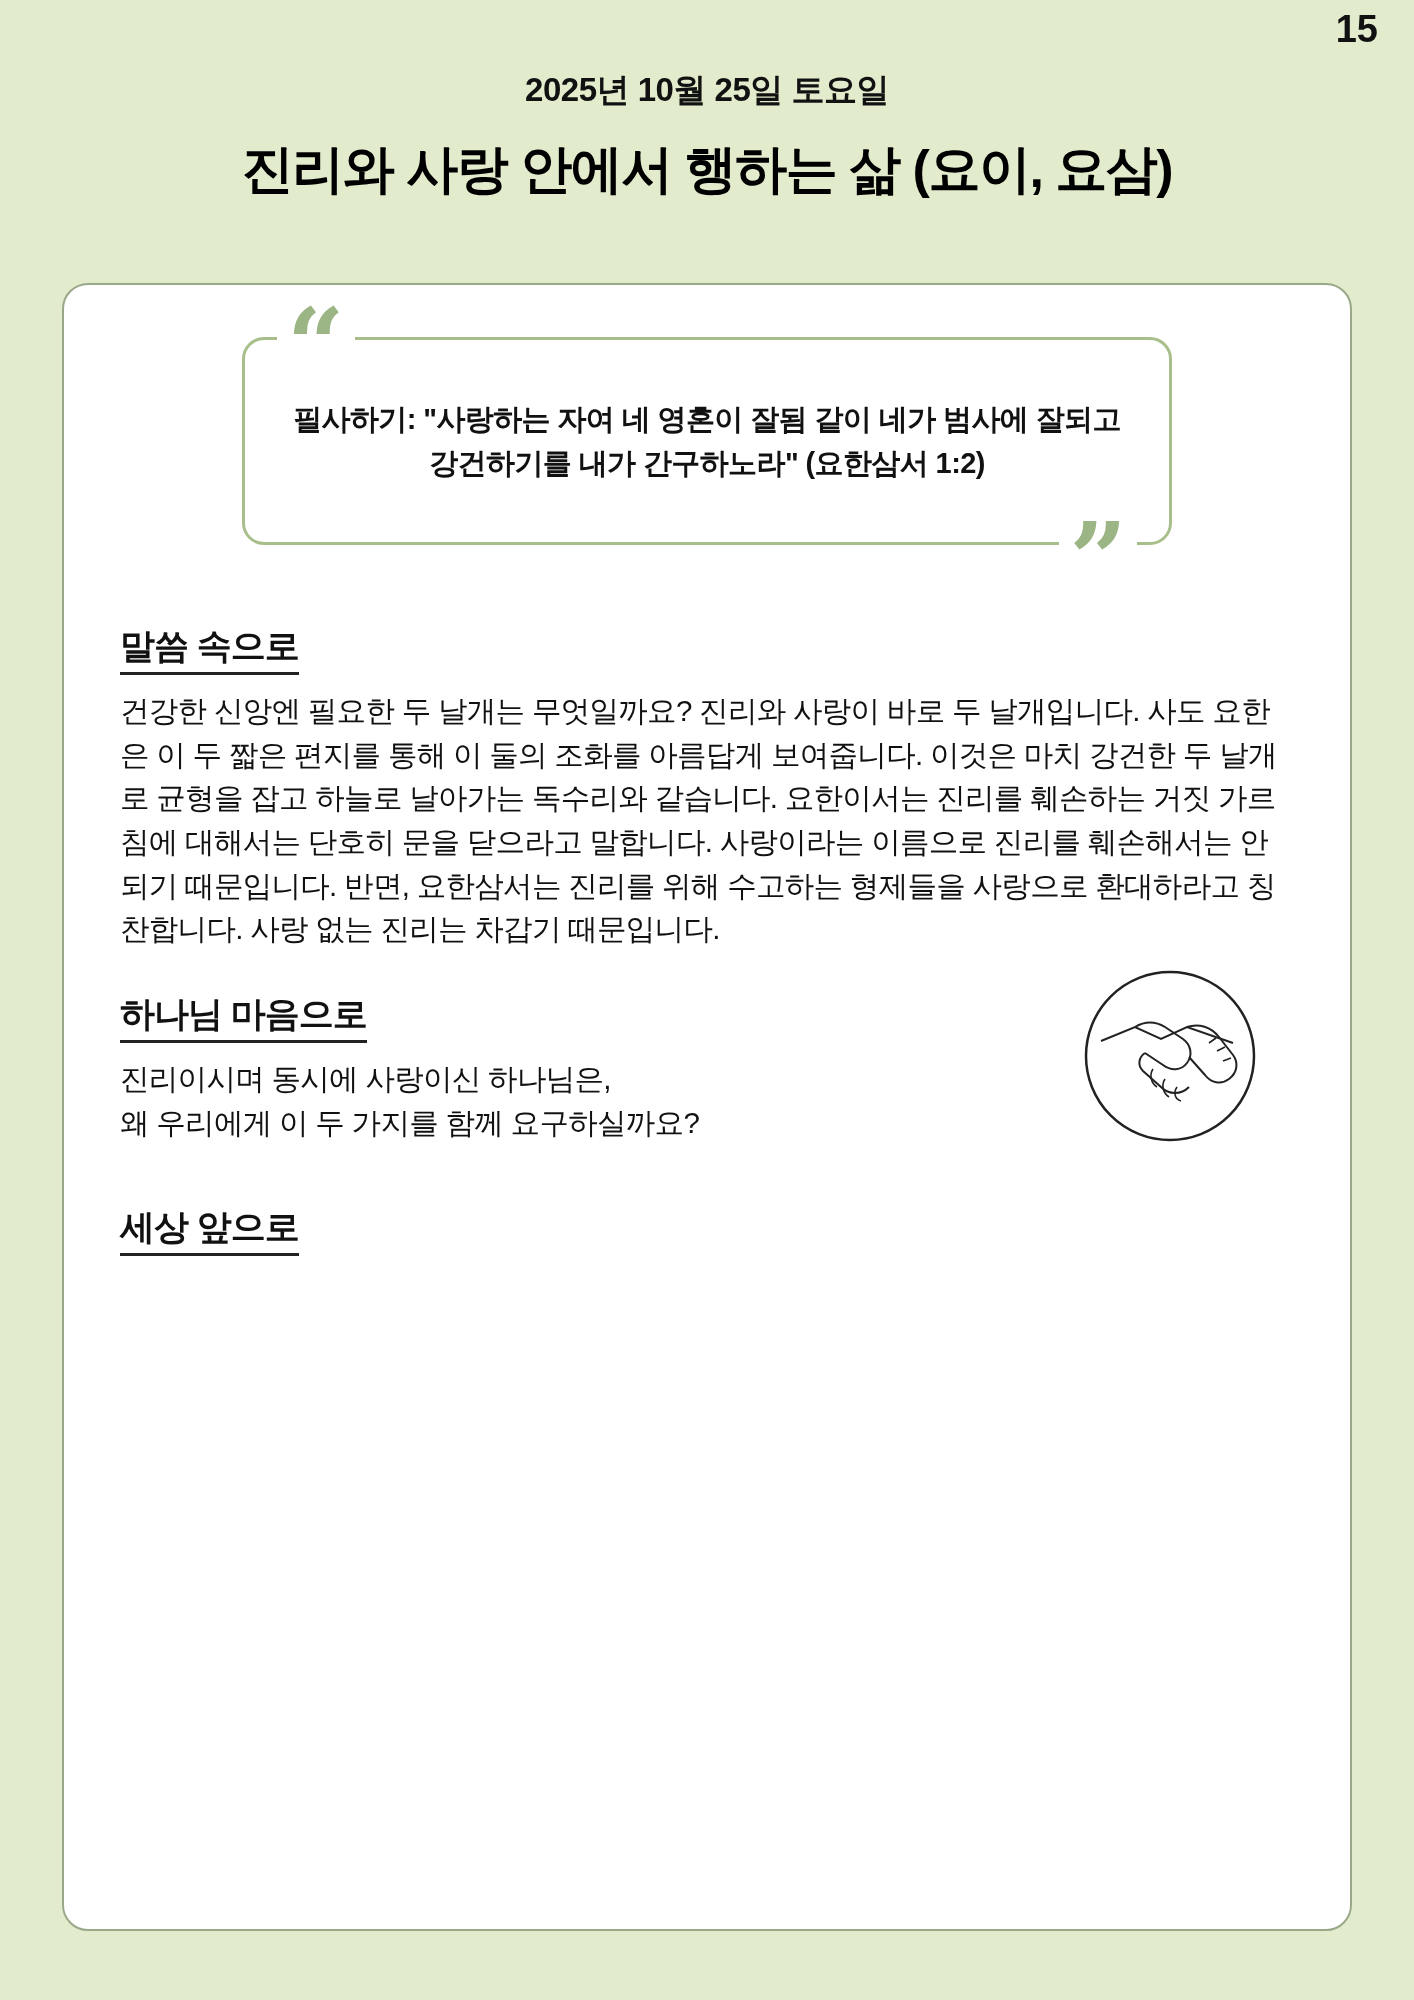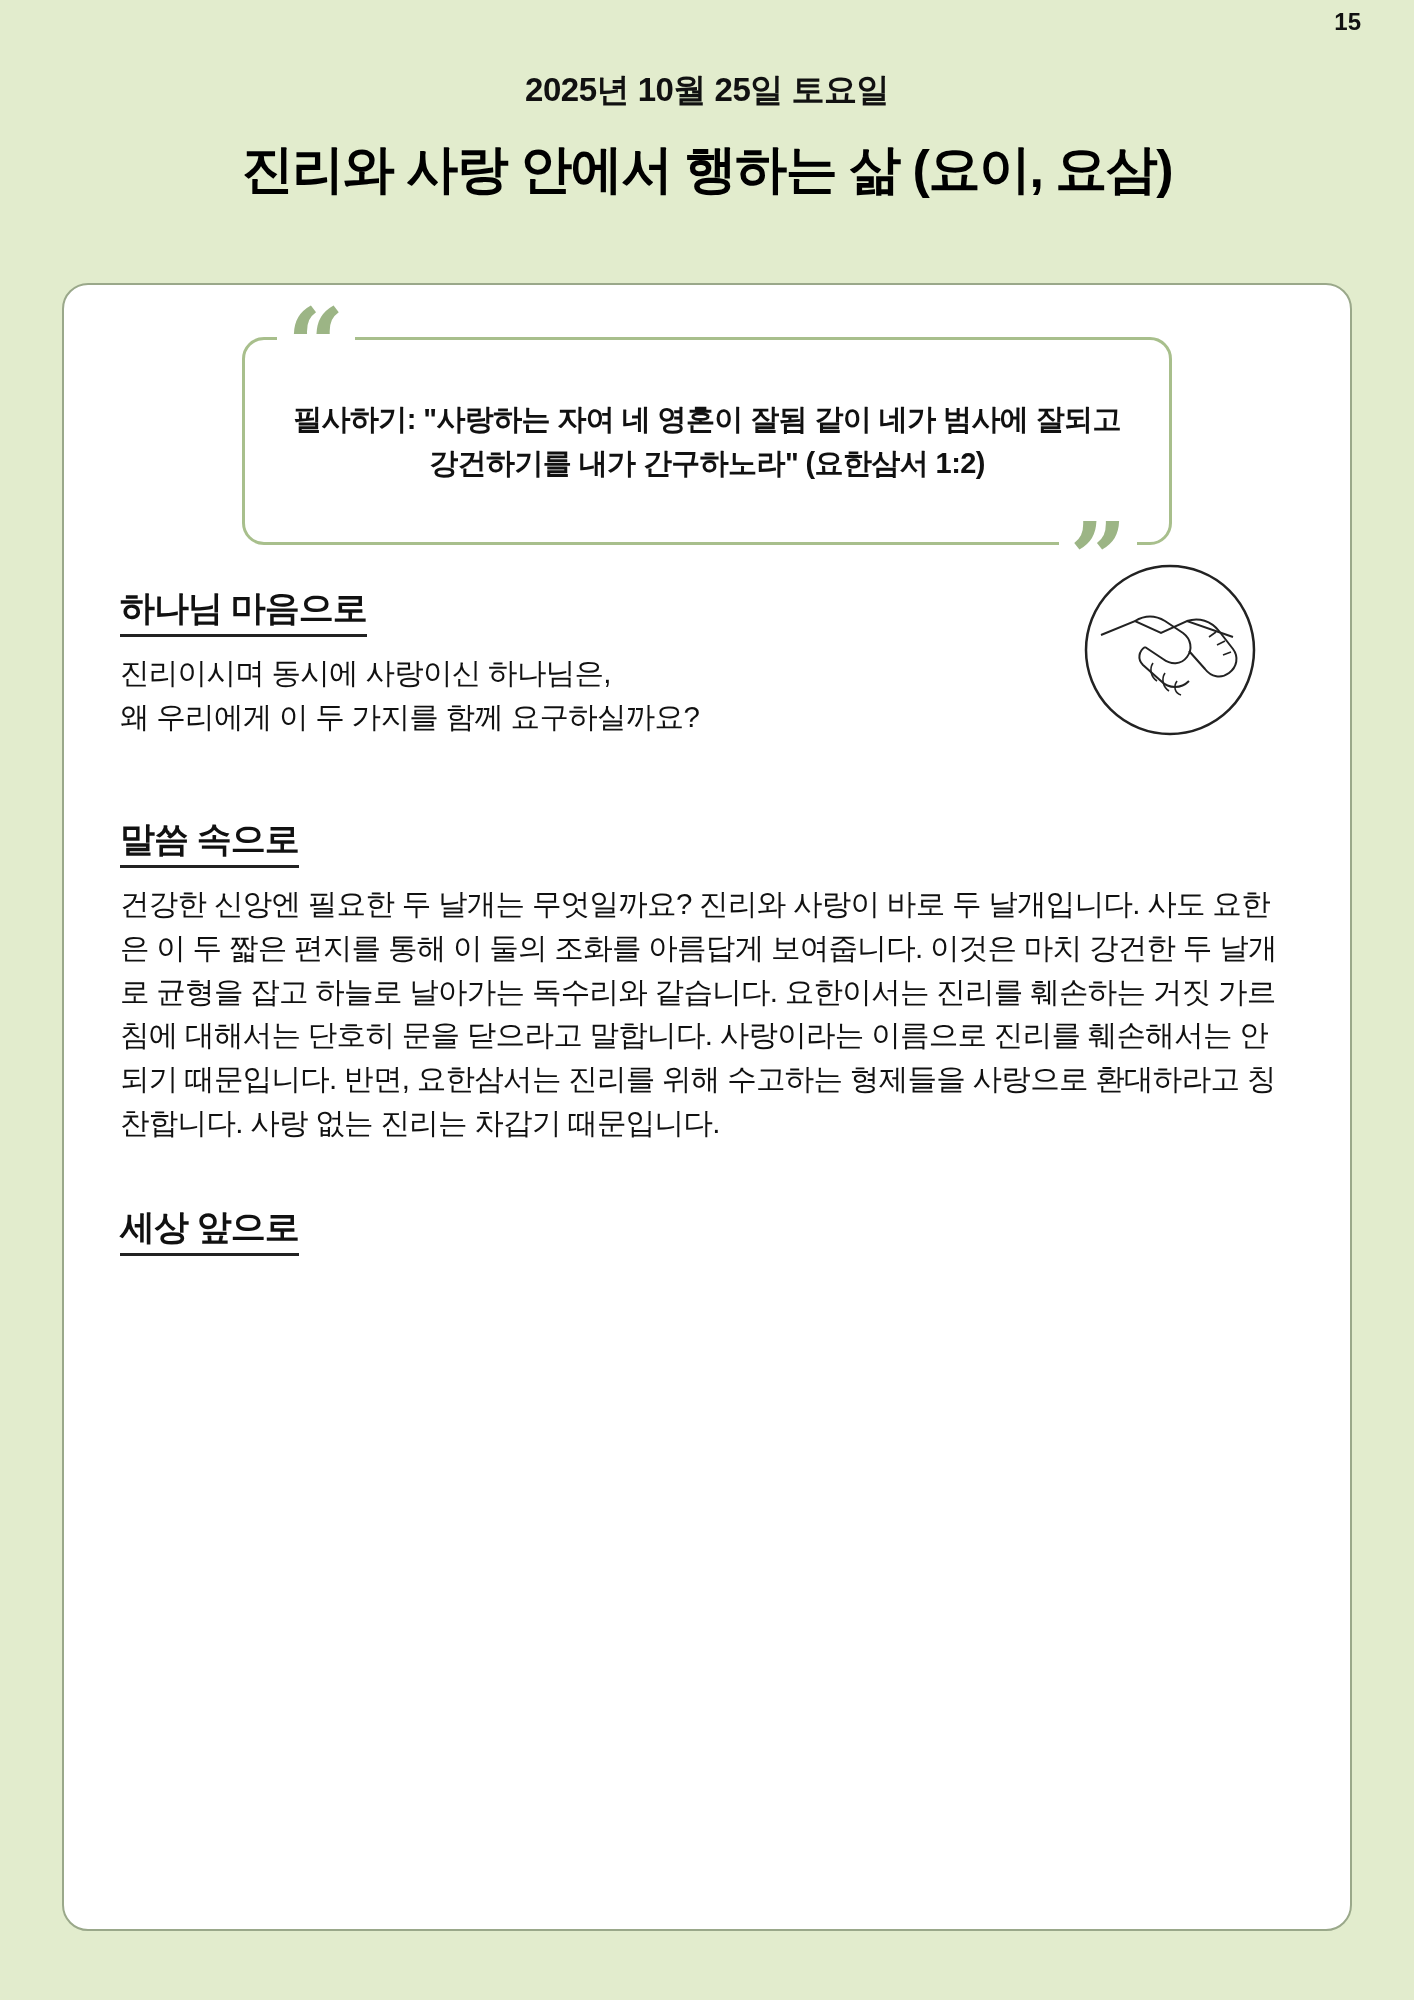--- a/index.html
+++ b/index.html
@@ -11,22 +11,22 @@
     height: 2000px;
     background: #e2eccd;
     font-family: "Liberation Sans", sans-serif;
     color: #1a1a1a;
     position: relative;
     overflow: hidden;
   }
   .page-number {
     position: absolute;
     top: 8px;
-    right: 53px;
-    font-size: 24px;
+    right: 36px;
+    font-size: 38px;
     font-weight: bold;
     color: #111;
   }
   .date-line {
     text-align: center;
     font-size: 33px;
     font-weight: bold;
     margin-top: 68px;
     color: #111;
     letter-spacing: -0.5px;
@@ -136,42 +136,42 @@
 <div class="card">
 
   <div class="verse-box">
     <span class="quote-mark quote-open">“</span>
     <div class="verse-text">필사하기: "사랑하는 자여 네 영혼이 잘됨 같이
 네가 범사에 잘되고 강건하기를 내가 간구하노라"
 (요한삼서 1:2)</div>
     <span class="quote-mark quote-close">”</span>
   </div>
 
+  <div class="section sec1">
+    <div class="section-heading">말씀 속으로</div>
+    <div class="body-text"> 건강한 신앙엔 필요한 두 날개는 무엇일까요? 진리와 사랑이 바로 두 날개입니다. 사도 요한은 이 두 짧은 편지를 통해 이 둘의 조화를 아름답게 보여줍니다. 이것은 마치 강건한 두 날개로 균형을 잡고 하늘로 날아가는 독수리와 같습니다. 요한이서는 진리를 훼손하는 거짓 가르침에 대해서는 단호히 문을 닫으라고 말합니다. 사랑이라는 이름으로 진리를 훼손해서는 안 되기 때문입니다. 반면, 요한삼서는 진리를 위해 수고하는 형제들을 사랑으로 환대하라고 칭찬합니다. 사랑 없는 진리는 차갑기 때문입니다.</div>
+  </div>
+
   <div class="section sec2 with-image">
     <div class="section-heading">하나님 마음으로</div>
     <div class="body-text"> 진리이시며 동시에 사랑이신 하나님은,
 왜 우리에게 이 두 가지를 함께 요구하실까요?</div>
     <div class="handshake">
       <svg viewBox="0 0 175 175" width="175" height="175">
         <circle cx="87" cy="87" r="84" fill="none" stroke="#222" stroke-width="2.5"></circle>
         <path d="M18 72 L52 58 L78 70 L104 58 L150 74" fill="none" stroke="#222" stroke-width="2"></path>
         <path d="M52 58 C62 52 72 52 82 58 L100 70 C108 76 110 86 104 94 C98 102 88 102 80 96 L62 84" fill="none" stroke="#222" stroke-width="2"></path>
         <path d="M104 58 C116 54 128 58 136 68 L150 86 C156 94 154 104 146 110 C138 116 128 114 122 106 L106 88" fill="none" stroke="#222" stroke-width="2"></path>
         <path d="M62 84 C56 88 54 96 60 102 L78 118 C86 126 98 126 106 118" fill="none" stroke="#222" stroke-width="2"></path>
         <path d="M70 100 C66 106 68 114 74 118" fill="none" stroke="#222" stroke-width="1.6"></path>
         <path d="M82 110 C78 116 80 124 86 128" fill="none" stroke="#222" stroke-width="1.6"></path>
         <path d="M94 118 C90 124 92 130 98 132" fill="none" stroke="#222" stroke-width="1.6"></path>
         <path d="M126 74 l7 -5 M134 82 l8 -4 M140 92 l8 -3" fill="none" stroke="#222" stroke-width="1.6"></path>
       </svg>
     </div>
   </div>
 
-  <div class="section sec1">
-    <div class="section-heading">말씀 속으로</div>
-    <div class="body-text"> 건강한 신앙엔 필요한 두 날개는 무엇일까요? 진리와 사랑이 바로 두 날개입니다. 사도 요한은 이 두 짧은 편지를 통해 이 둘의 조화를 아름답게 보여줍니다. 이것은 마치 강건한 두 날개로 균형을 잡고 하늘로 날아가는 독수리와 같습니다. 요한이서는 진리를 훼손하는 거짓 가르침에 대해서는 단호히 문을 닫으라고 말합니다. 사랑이라는 이름으로 진리를 훼손해서는 안 되기 때문입니다. 반면, 요한삼서는 진리를 위해 수고하는 형제들을 사랑으로 환대하라고 칭찬합니다. 사랑 없는 진리는 차갑기 때문입니다.</div>
-  </div>
-
 
   <div class="section sec4">
     <div class="section-heading">세상 앞으로</div>
   </div>
 
 </div>
 
 </body></html>

